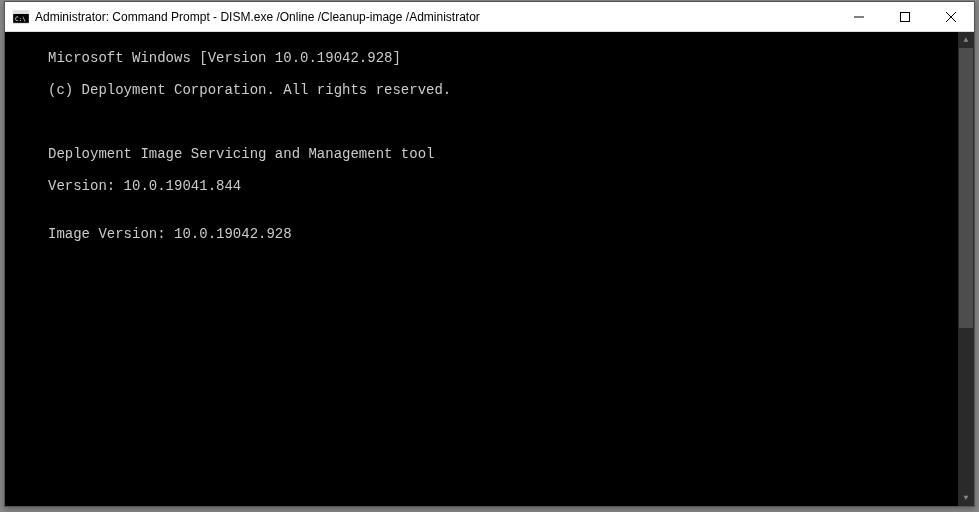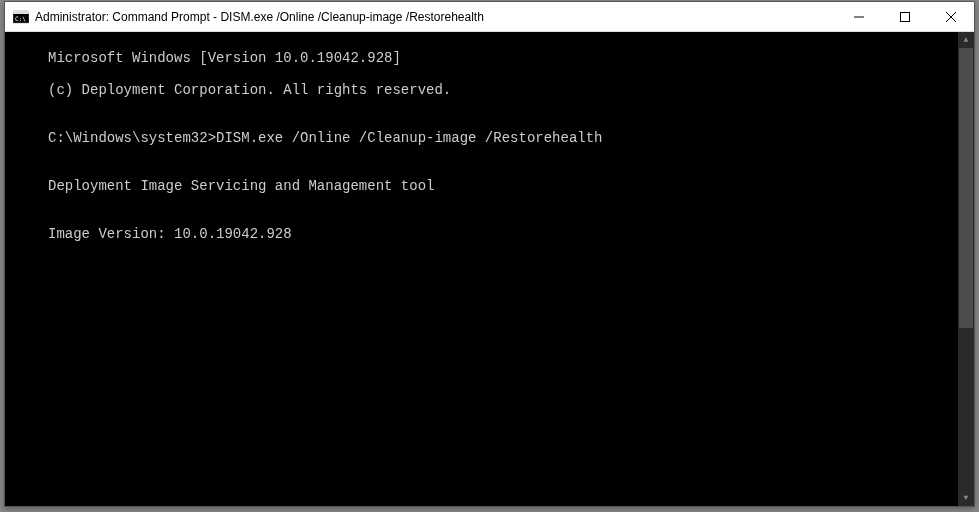--- a/index.html
+++ b/index.html
@@ -126,21 +126,21 @@
 
 <div class="window">
   <div class="titlebar">
     <span class="titlebar-icon">
       <svg viewBox="0 0 16 16">
         <rect x="0" y="2" width="16" height="12" fill="#000" stroke="#888" stroke-width="0.5"></rect>
         <rect x="0" y="2" width="16" height="3" fill="#ddd"></rect>
         <text x="2" y="12" font-size="6" fill="#fff" font-family="monospace">C:\</text>
       </svg>
     </span>
-    <span class="titlebar-text">Administrator: Command Prompt - DISM.exe  /Online /Cleanup-image /Restorehealth</span>
+    <span class="titlebar-text">Administrator: Command Prompt - DISM.exe  /Online /Cleanup-image /Administrator</span>
     <div class="window-controls">
       <button class="win-btn">
         <svg viewBox="0 0 10 10">
             <line x1="0" y1="5" x2="10" y2="5"></line>
           </svg>
       </button>
       <button class="win-btn">
         <svg viewBox="0 0 10 10">
             <rect x="0.5" y="0.5" width="9" height="9"></rect>
           </svg>
@@ -150,23 +150,23 @@
             <line x1="0" y1="0" x2="10" y2="10"></line>
             <line x1="10" y1="0" x2="0" y2="10"></line>
           </svg>
       </button>
     </div>
   </div>
   <div class="terminal">
 <span class="terminal-line">Microsoft Windows [Version 10.0.19042.928]</span>
 <span class="terminal-line">(c) Deployment Corporation. All rights reserved.</span>
 <span class="terminal-line"></span>
-<span class="terminal-line">C:\Windows\system32&gt;DISM.exe /Online /Cleanup-image /Restorehealth</span>
 <span class="terminal-line"></span>
 <span class="terminal-line">Deployment Image Servicing and Management tool</span>
+<span class="terminal-line">Version: 10.0.19041.844</span>
 <span class="terminal-line"></span>
 <span class="terminal-line">Image Version: 10.0.19042.928</span>
 <span class="terminal-line"></span>
     <div class="scrollbar">
       <div class="scrollbar-arrow up">▲</div>
       <div class="scrollbar-thumb"></div>
       <div class="scrollbar-arrow down">▼</div>
     </div>
   </div>
 </div>

